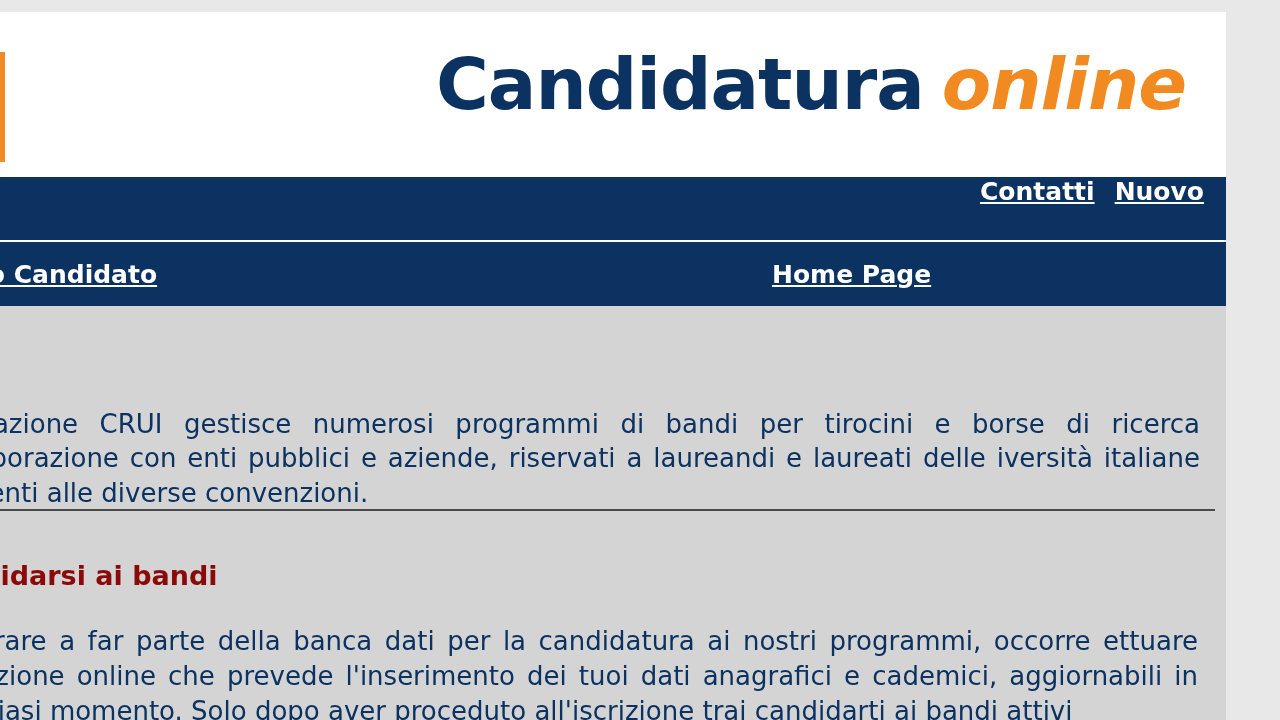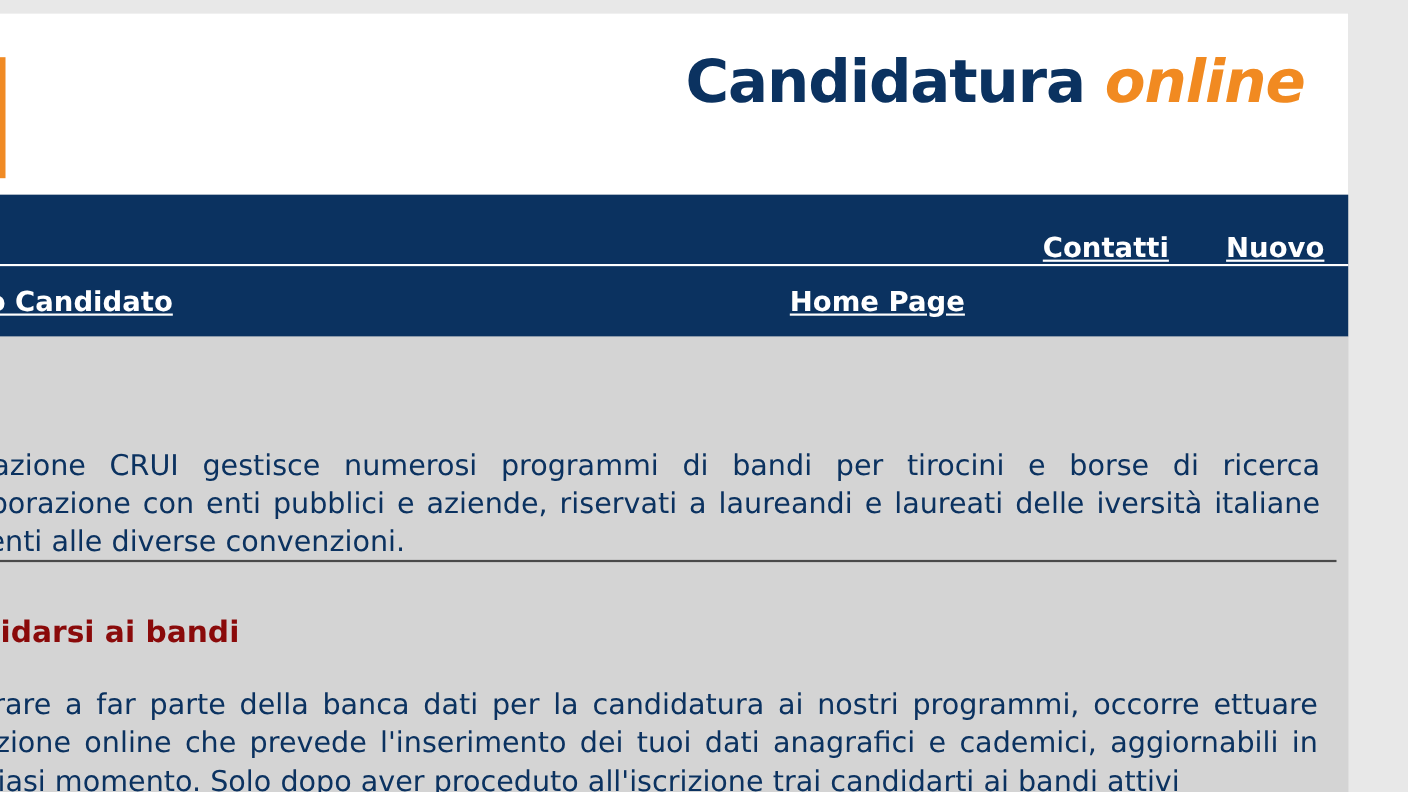--- a/index.html
+++ b/index.html
@@ -46,21 +46,21 @@
     width: 5px;
     height: 110px;
     background: #f08a24;
   }
 
   .logo {
     position: absolute;
     right: 40px;
     top: 36px;
     white-space: nowrap;
-    font-size: 54px;
+    font-size: 72px;
     line-height: 1;
     letter-spacing: -1px;
   }
   .logo .w1 {
     color: #0b3260;
     font-weight: bold;
     font-family: "DejaVu Sans", sans-serif;
   }
   .logo .w2 {
     color: #f18a21;
@@ -76,22 +76,23 @@
     height: 63px;
     background: #0b3260;
     border-bottom: 2px solid #ffffff;
   }
   .navbar-top .links {
     position: absolute;
     right: 22px;
     top: 0;
     height: 63px;
     display: flex;
-    align-items: flex-end;
-    gap: 52px;
+    align-items: flex-start;
+    gap: 20px;
+    text-decoration: underline;
   }
   .navbar-top a {
     color: #ffffff;
     font-size: 25px;
     font-weight: bold;
     text-decoration: underline;
     white-space: nowrap;
   }
 
   
@@ -106,21 +107,21 @@
     color: #ffffff;
     font-size: 25px;
     font-weight: bold;
     text-decoration: underline;
     white-space: nowrap;
   }
   .nav-new-candidate {
     left: -110px;
   }
   .nav-home {
-    left: 718px;
+    left: 772px;
   }
 
   
   .content {
     position: relative;
     background: #d4d4d4;
     height: 416px;
     padding: 0;
   }
 

